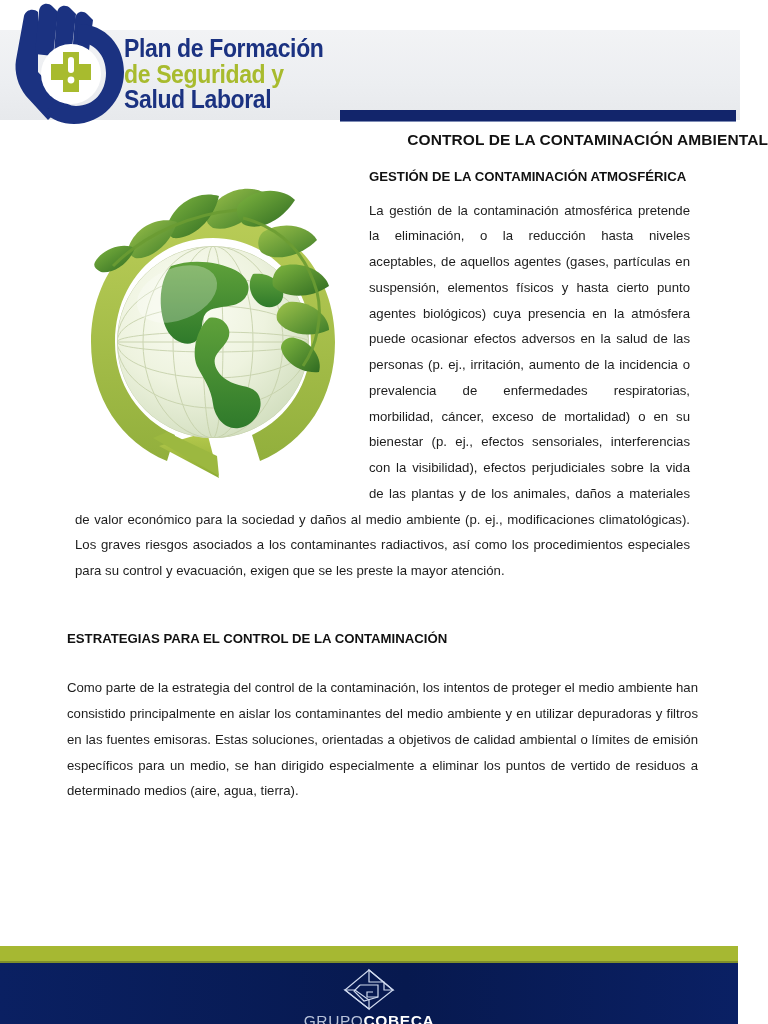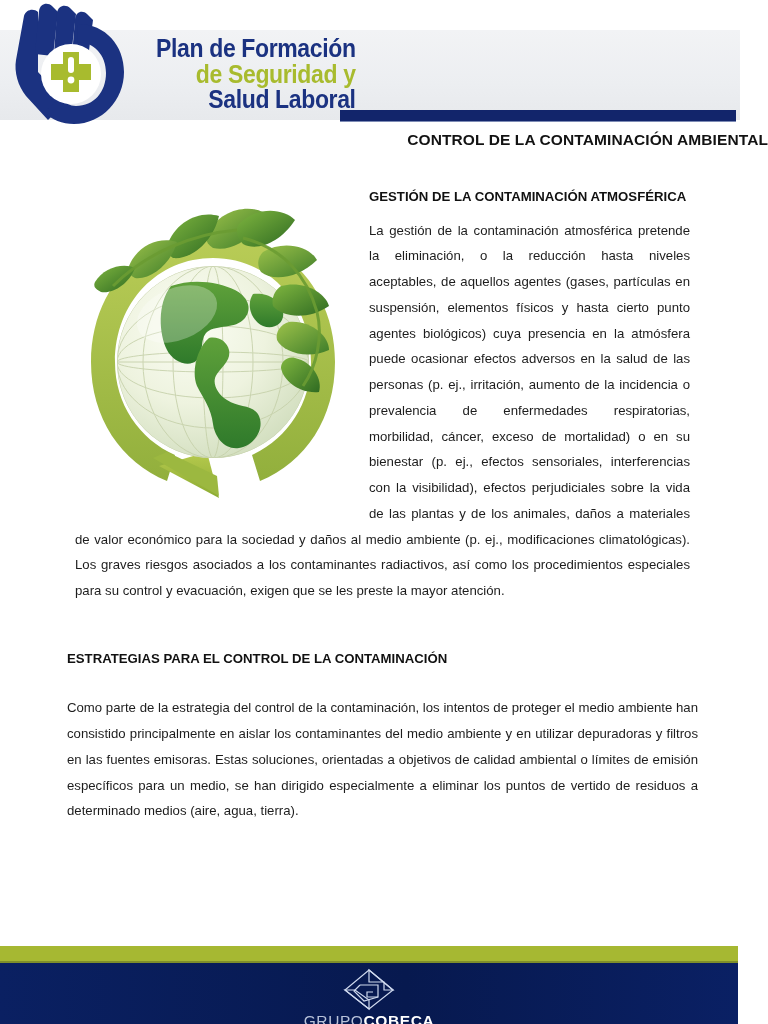--- a/index.html
+++ b/index.html
@@ -43,26 +43,25 @@
   }
   .logo-mark {
     position: absolute;
     left: 8px;
     top: 2px;
     width: 120px;
     height: 128px;
   }
   .logo-text {
     position: absolute;
-    left: 144px;
+    left: 124px;
     top: 36px;
     width: 230px;
     line-height: 1.02;
     user-select: none;
-    text-align: right;
   }
   .logo-line {
     font-family: "Liberation Sans", sans-serif;
     font-weight: bold;
     font-size: 25px;
     letter-spacing: -0.4px;
     color: #1b3281;
     display: block;
     transform: scaleX(0.92);
     transform-origin: left center;
@@ -79,21 +78,21 @@
     font-size: 15.5px;
     font-weight: bold;
     color: #121212;
     letter-spacing: 0.1px;
   }
 
   
   .content {
     position: absolute;
     left: 67px;
-    top: 184px;
+    top: 164px;
     width: 631px;
   }
   .figure {
     float: left;
     width: 292px;
     height: 330px;
     margin: 6px 10px 4px 0px;
     position: relative;
   }
   .section-head {

